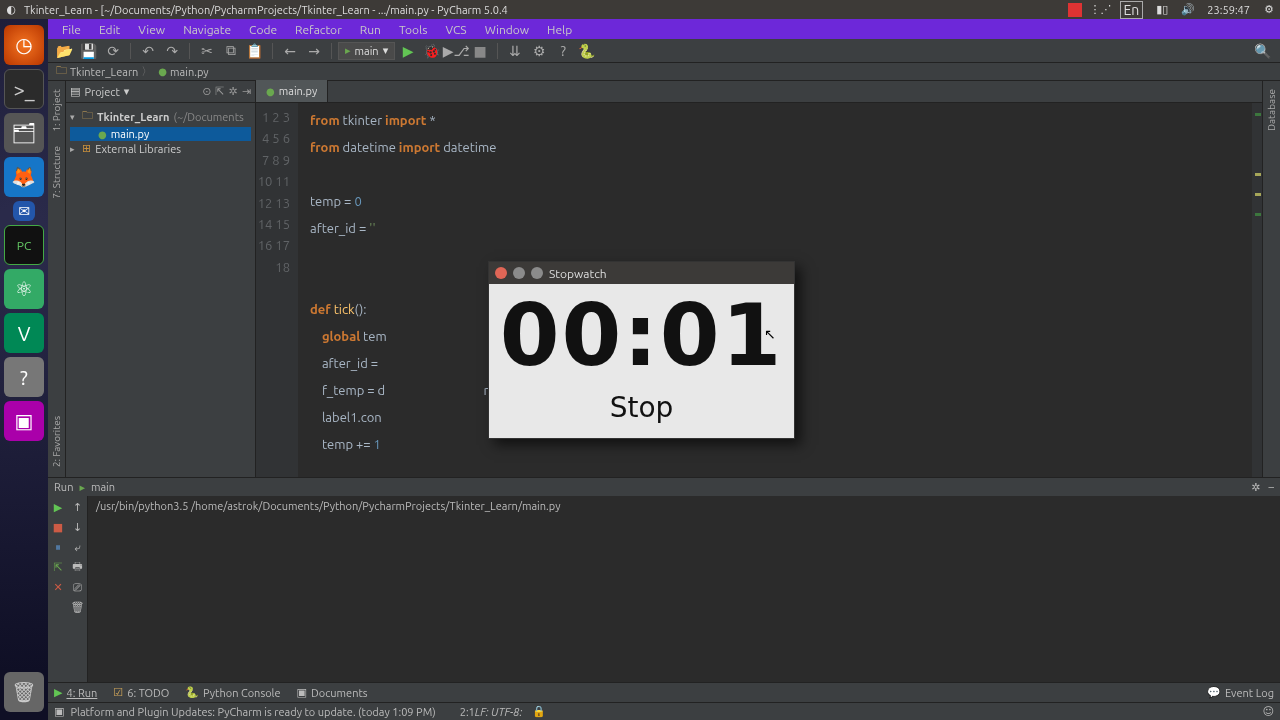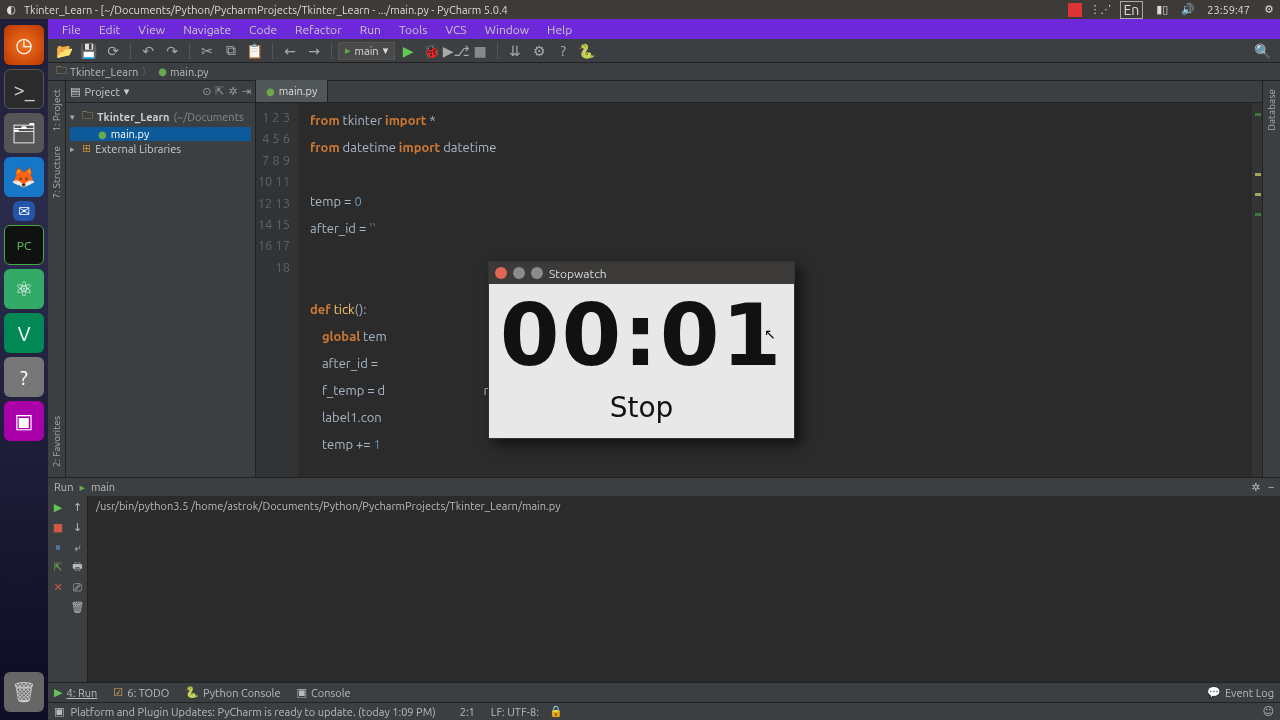--- a/index.html
+++ b/index.html
@@ -326,33 +326,33 @@
     <div class="tw">
         <span style="color:#d2a85a;">☑</span>
         <span>6: TODO</span>
       </div>
     <div class="tw">
         <span>🐍</span>
         <span>Python Console</span>
       </div>
     <div class="tw">
         <span>▣</span>
-        <span>Console</span>
+        <span>Documents</span>
       </div>
     <div class="tw ev">
         <span>💬</span>
         <span>Event Log</span>
       </div>
   </div>
 
   <div class="status">
     <span>▣</span>
     <span style="margin-left:6px;">Platform and Plugin Updates: PyCharm is ready to update. (today 1:09 PM)</span>
     <span class="caret">2:1</span>
-    <span style="margin-left:16px;">LF: UTF-8:</span>
+    <span style="font-style:italic;">LF: UTF-8:</span>
     <span style="margin-left:10px;">🔒</span>
     <span class="gear">☺</span>
   </div>
 </div>
 
 <div class="swwin">
   <div class="sw-title">
     <span class="tbtn c"></span>
     <span class="tbtn m"></span>
     <span class="tbtn x"></span>

